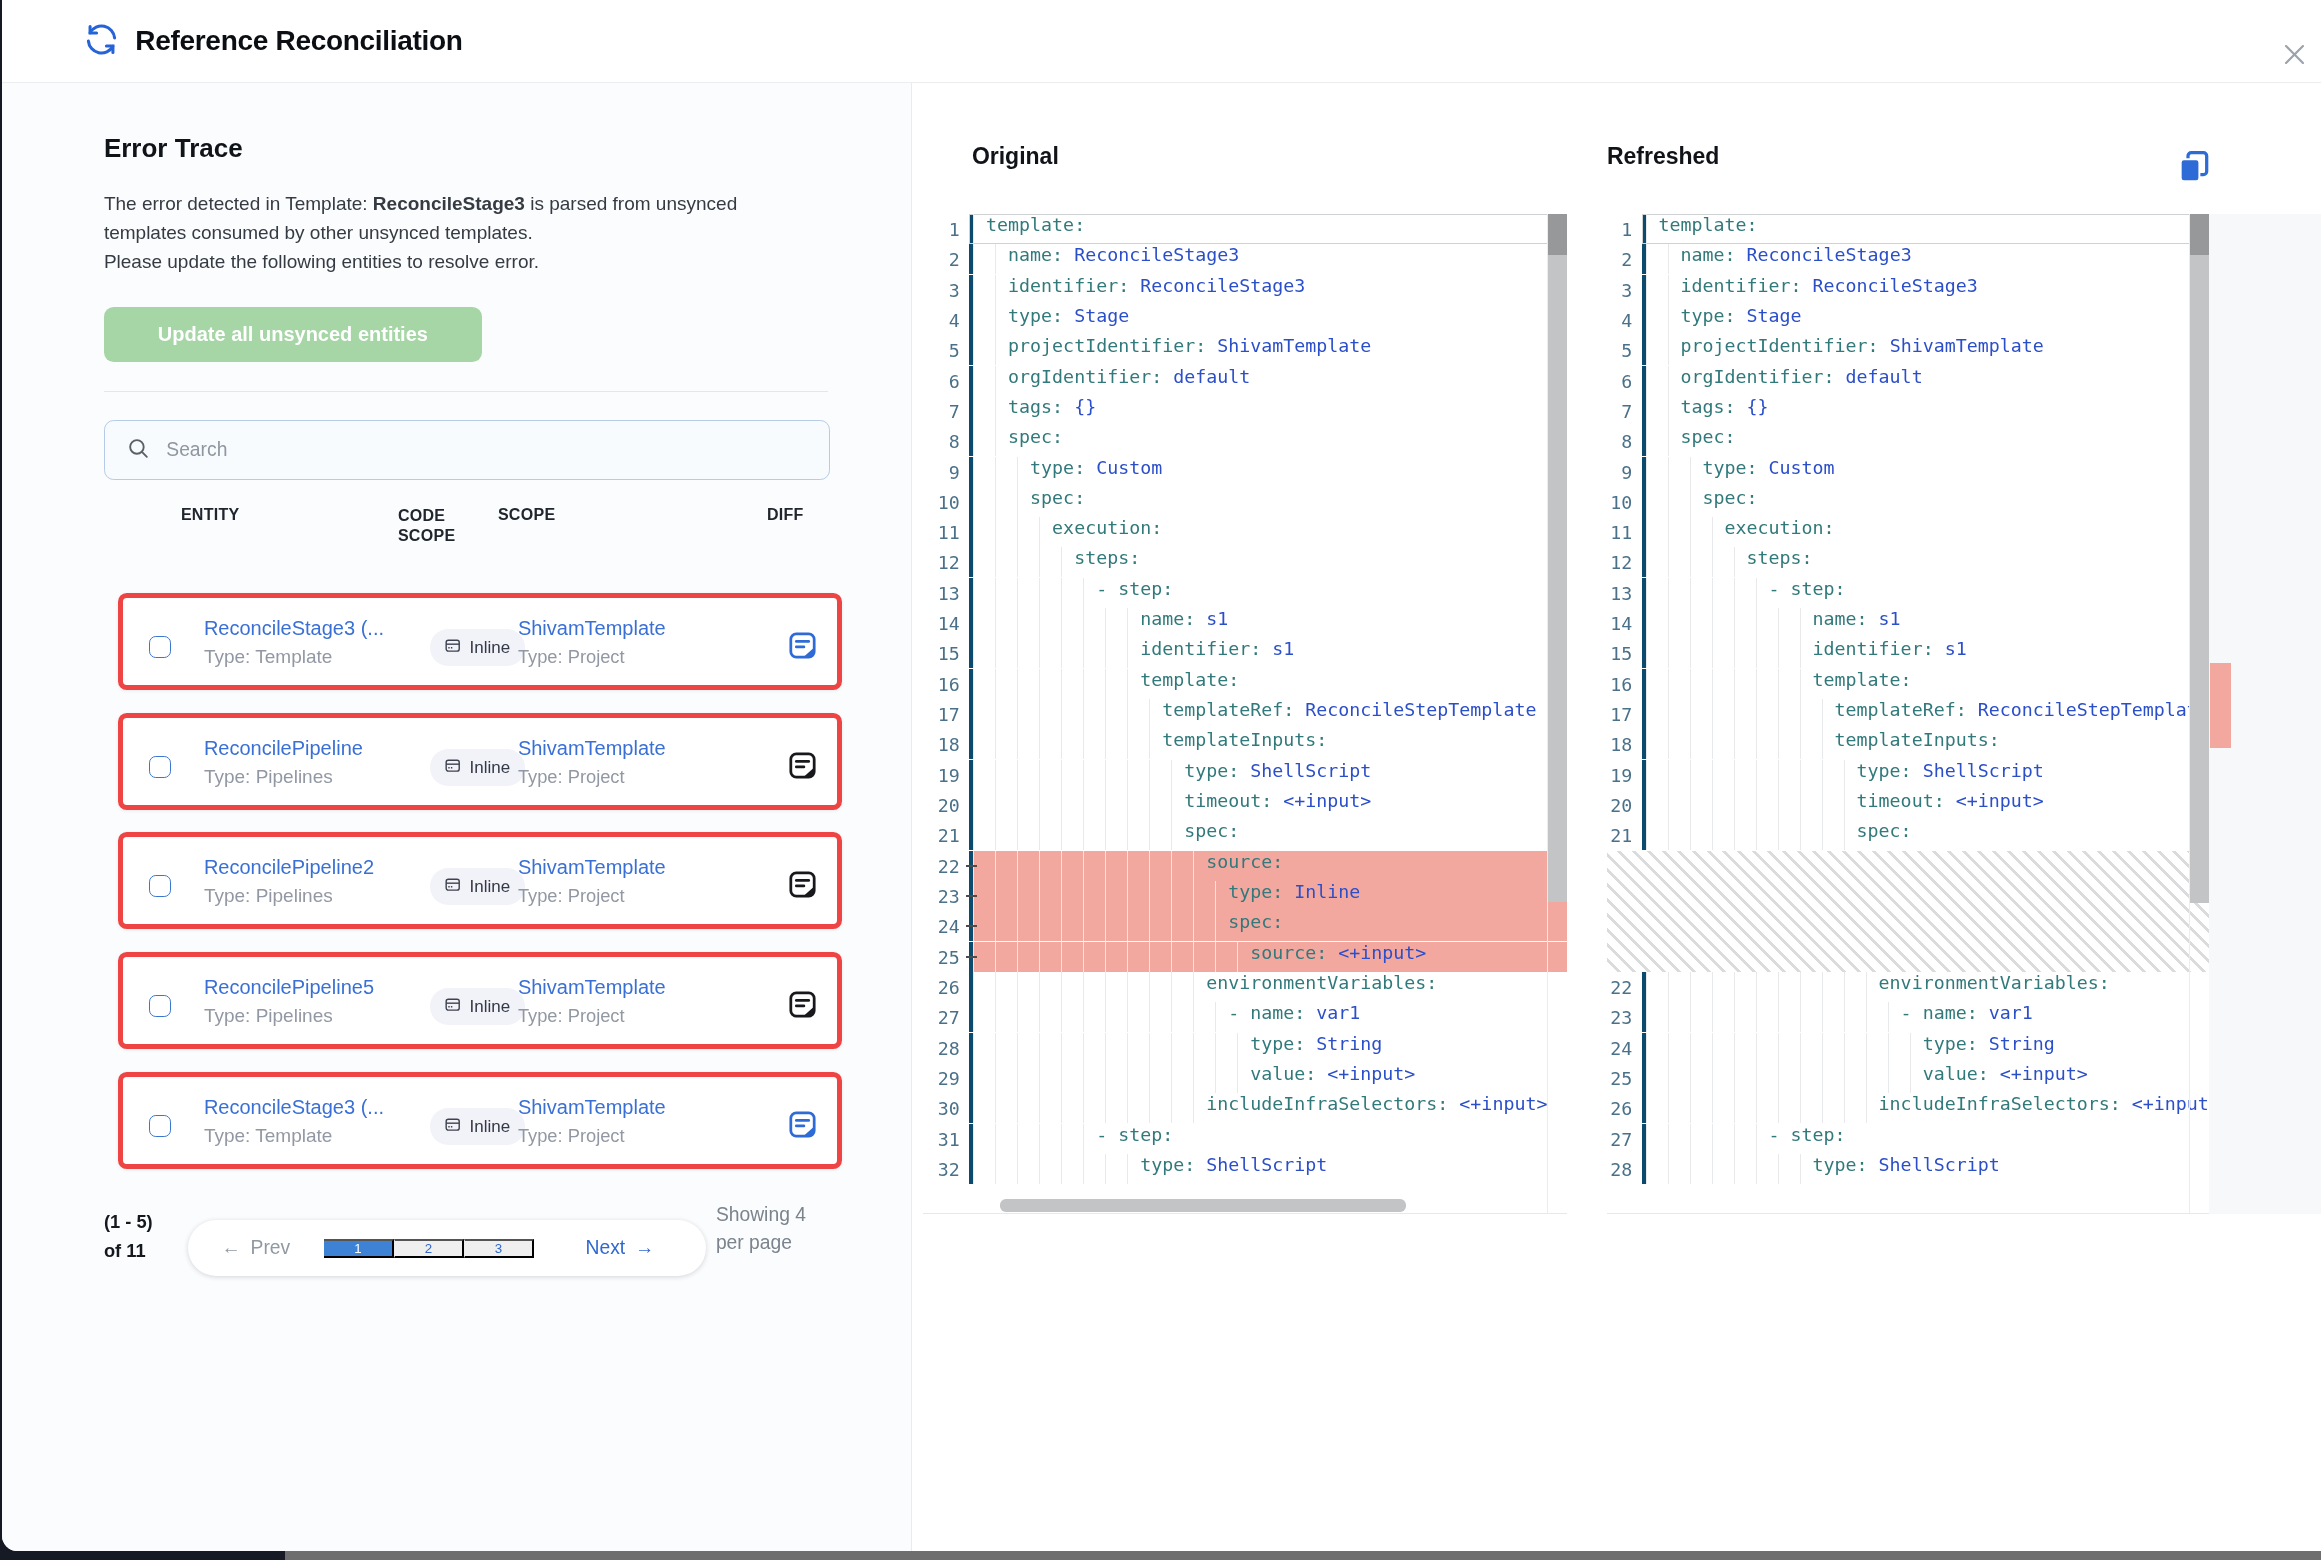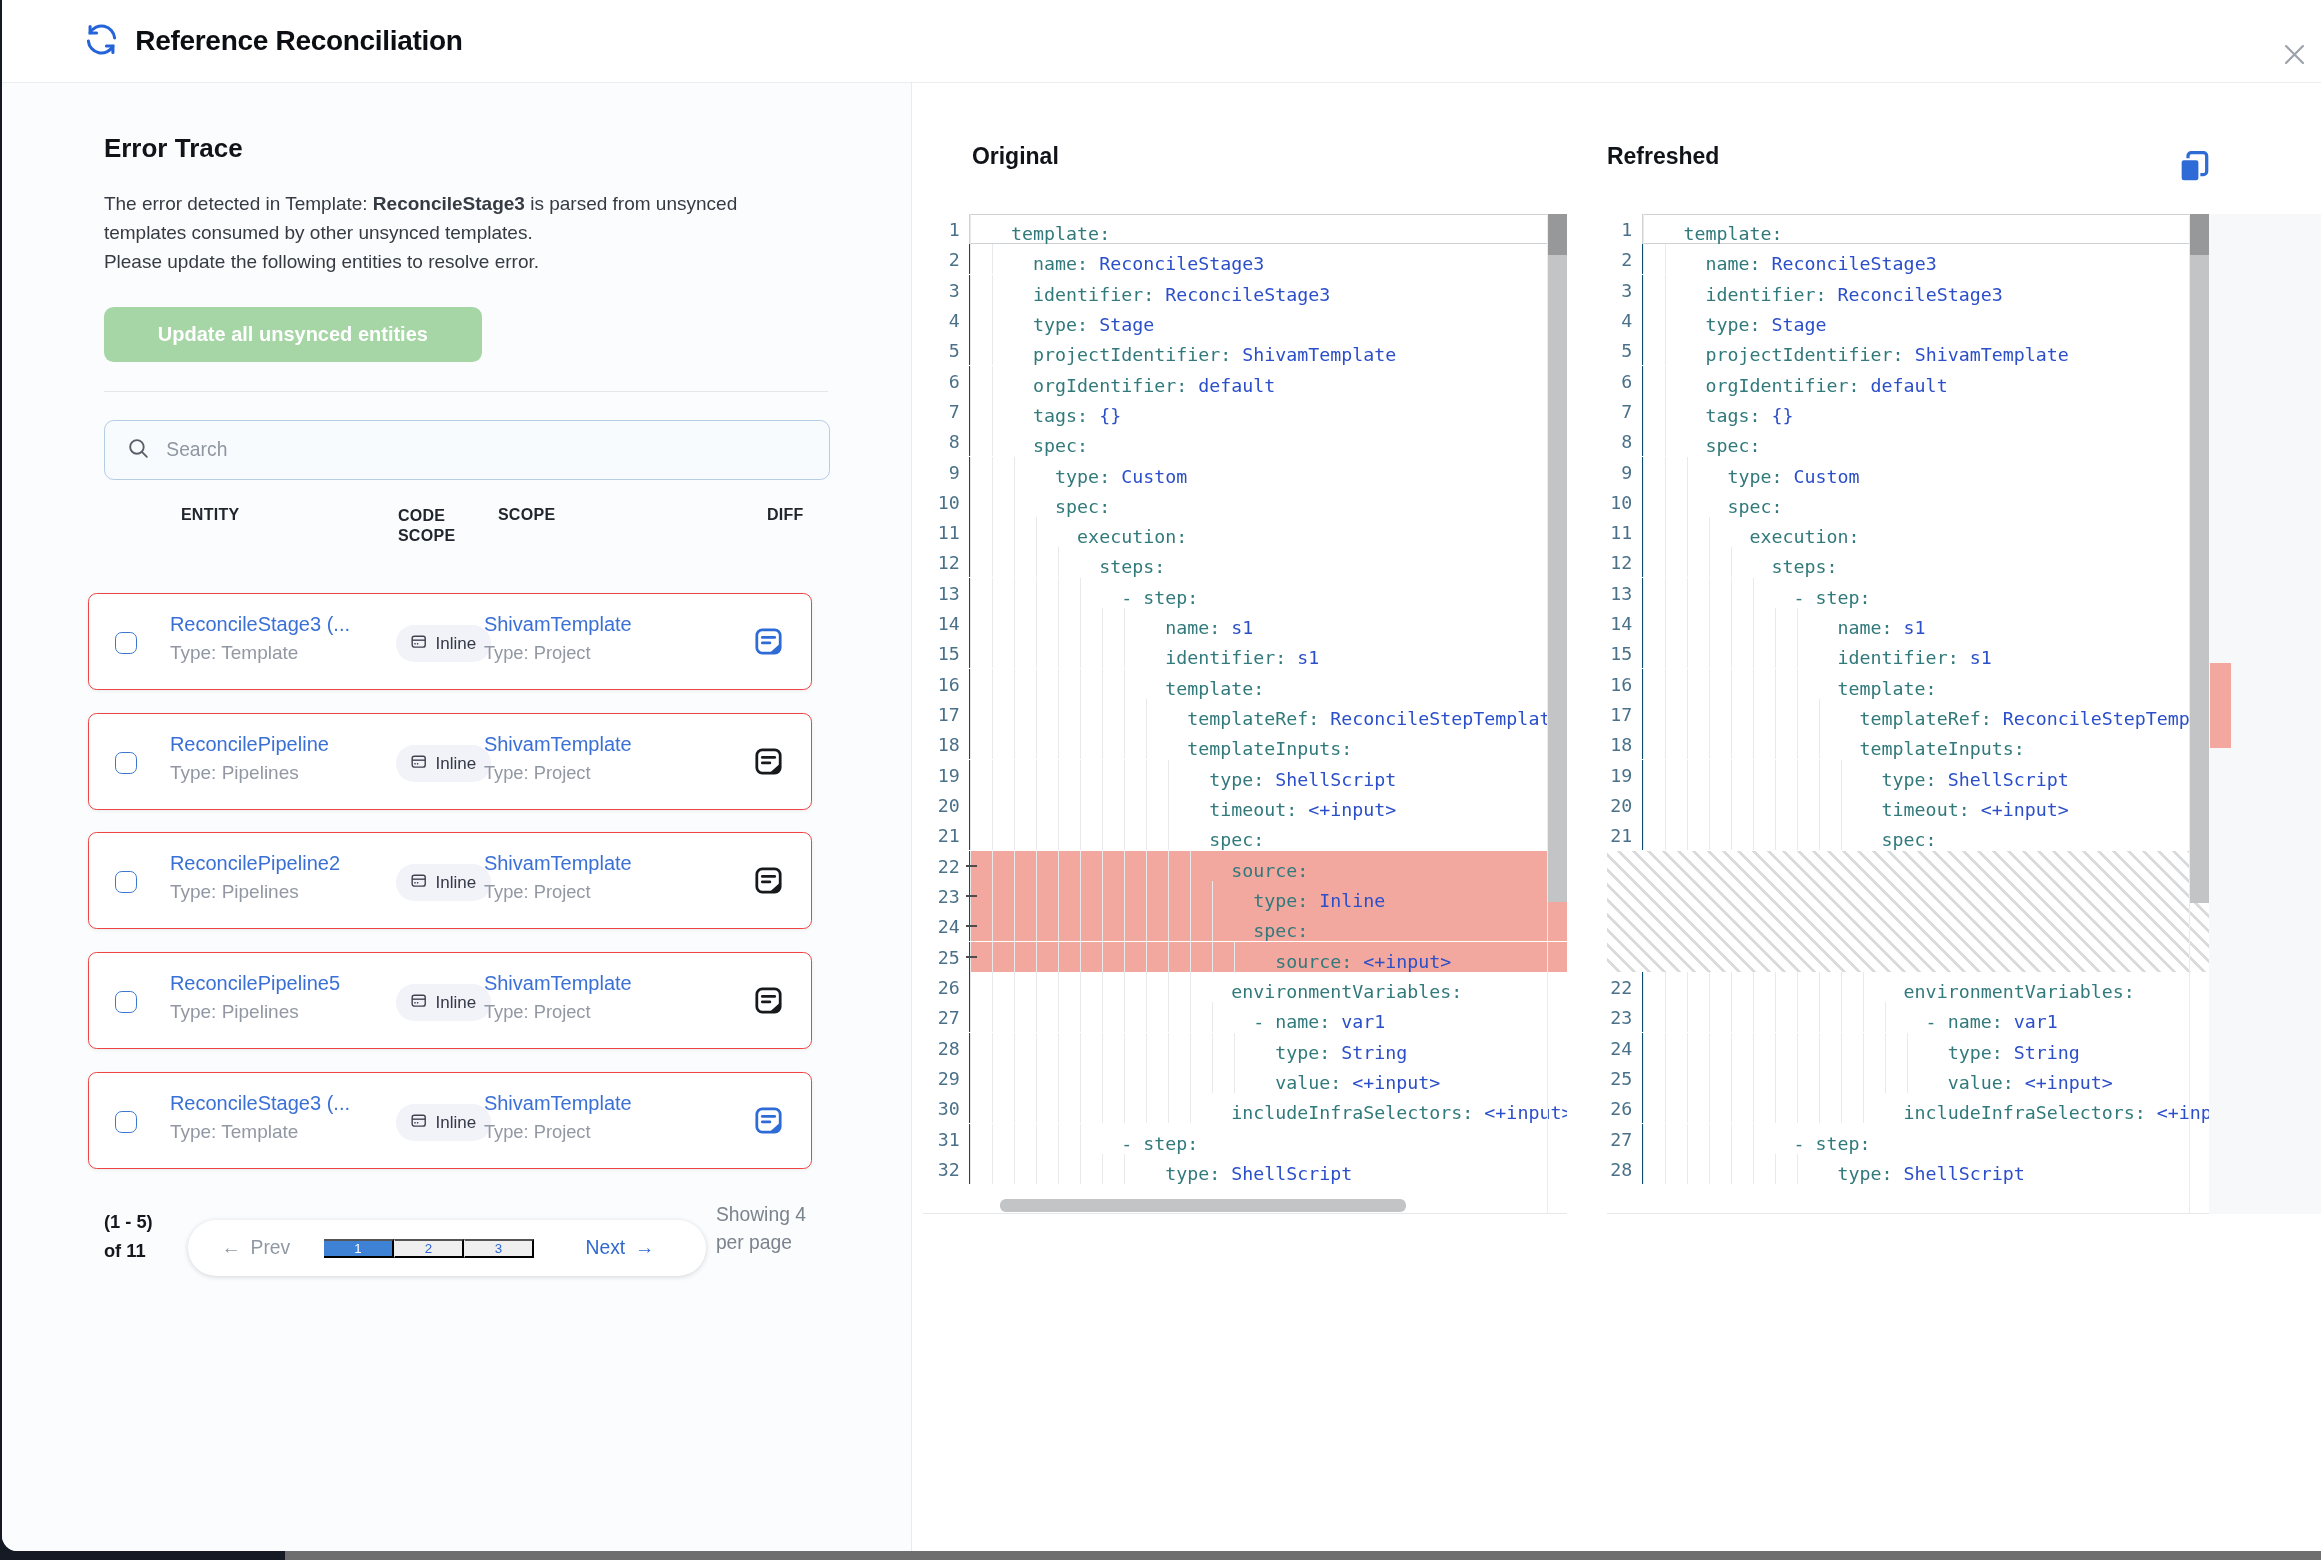--- a/index.html
+++ b/index.html
@@ -35,22 +35,22 @@
   .search-box input { border:none; outline:none; background:transparent; font-size:19.3px; color:#30343c;
                       margin-left:15.4px; width:618px; font-family:inherit; }
   .search-box input::placeholder { color:#8e96a0; }
 
   .tbl-head { position:absolute; font-size:16px; font-weight:bold; color:#21262e; letter-spacing:0.3px; }
   .th-entity { left:179px; top:423px; }
   .th-code   { left:396px; top:423px; width:89px; line-height:20px; }
   .th-scope  { left:496px; top:423px; }
   .th-diff   { left:765px; top:423px; }
 
-  .row-card { position:absolute; left:86px; width:724px; height:97px; background:#ffffff;
-              border:1px solid #ef4444; border-radius:8.7px; box-shadow:0 1px 3.9px rgba(25,35,55,0.08);text-decoration:underline; }
+  .row-card { position:absolute; left:116px; width:724px; height:97px; background:#ffffff;
+              border:5px solid #ef4444; border-radius:8.7px; box-shadow:0 1px 3.9px rgba(25,35,55,0.08);text-decoration:underline; }
   .checkbox { position:absolute; left:26px; top:38px; width:22px; height:22px; border:1.9px solid #3b77cf;
               border-radius:6.8px; background:#fff; cursor:pointer; }
   .cell-name { position:absolute; left:81px; top:19.3px; font-size:20px; color:var(--link,#3a70d6); white-space:nowrap;
                max-width:212px; overflow:hidden; cursor:pointer; }
   .cell-sub  { position:absolute; left:81px; top:48px; font-size:19px; color:#9298a3; }
   .badge { position:absolute; left:307px; top:31px; height:37px; border-radius:18.3px; background:#f2f2f9;
            display:flex; align-items:center; padding:0 14.5px; gap:7.7px; }
   .badge-label { font-size:17px; color:#343947; }
   .cell-scope { position:absolute; left:395px; top:19.3px; font-size:20px; color:var(--link,#3a70d6); cursor:pointer; }
   .cell-scope-sub { position:absolute; left:395px; top:48px; font-size:18.3px; color:#9298a3; }
@@ -78,21 +78,21 @@
   .right-gutter { position:absolute; left:1296px; top:131px; width:114px; height:1000px; background:#f7f8fa; }
   .ruler-mark-del { position:absolute; left:1297px; top:580px; width:21px; height:85px; background:var(--del-bg,#f2a79f); }
 
   .panel { position:absolute; top:131px; height:1000px; background:#fff; overflow:hidden;
            border-bottom:1px solid #e6e8ea; font-family:"DejaVu Sans Mono",monospace; font-size:18.3px; }
   .panel-orig { left:10.6px; width:644px; }
   .panel-refr { left:694px; width:602px; }
 
   .cl { position:absolute; left:0; width:100%; height:30px; display:flex; align-items:center; }
   .ln { flex:0 0 var(--gw); text-align:right; padding-right:9.7px; color:var(--lnum,#4a7189); font-size:18.3px; }
-  .code { flex:1; height:100%; border-left:1px solid #0c4a6e; position:relative; display:flex; align-items:flex-end;padding-left:28px; }
+  .code { flex:1; height:100%; border-left:4px solid #0c4a6e; position:relative; display:flex; align-items:flex-start; }
   .ind { position:absolute; left:0; top:0; bottom:0;
          background:repeating-linear-gradient(to right,#e7e9ea 0 1.4px,transparent 1.4px 22px); }
   .txt { position:relative; z-index:1; white-space:pre; padding-left:12.6px; }
   .k { color:var(--key,#31797b); }
   .v { color:var(--val,#2b4ec9); }
   .cl.del .code { background:var(--del-bg,#f2a79f); }
   .gdash { position:absolute; left:calc(var(--gw) - 3.9px); top:13.5px; width:11.6px; height:2.9px; background:#4c4c4c; z-index:2; }
   .cl.active .code { outline:1.4px solid #cfd2d5; outline-offset:-1.4px; }
 
   .hatch { position:absolute; left:0; width:100%;

